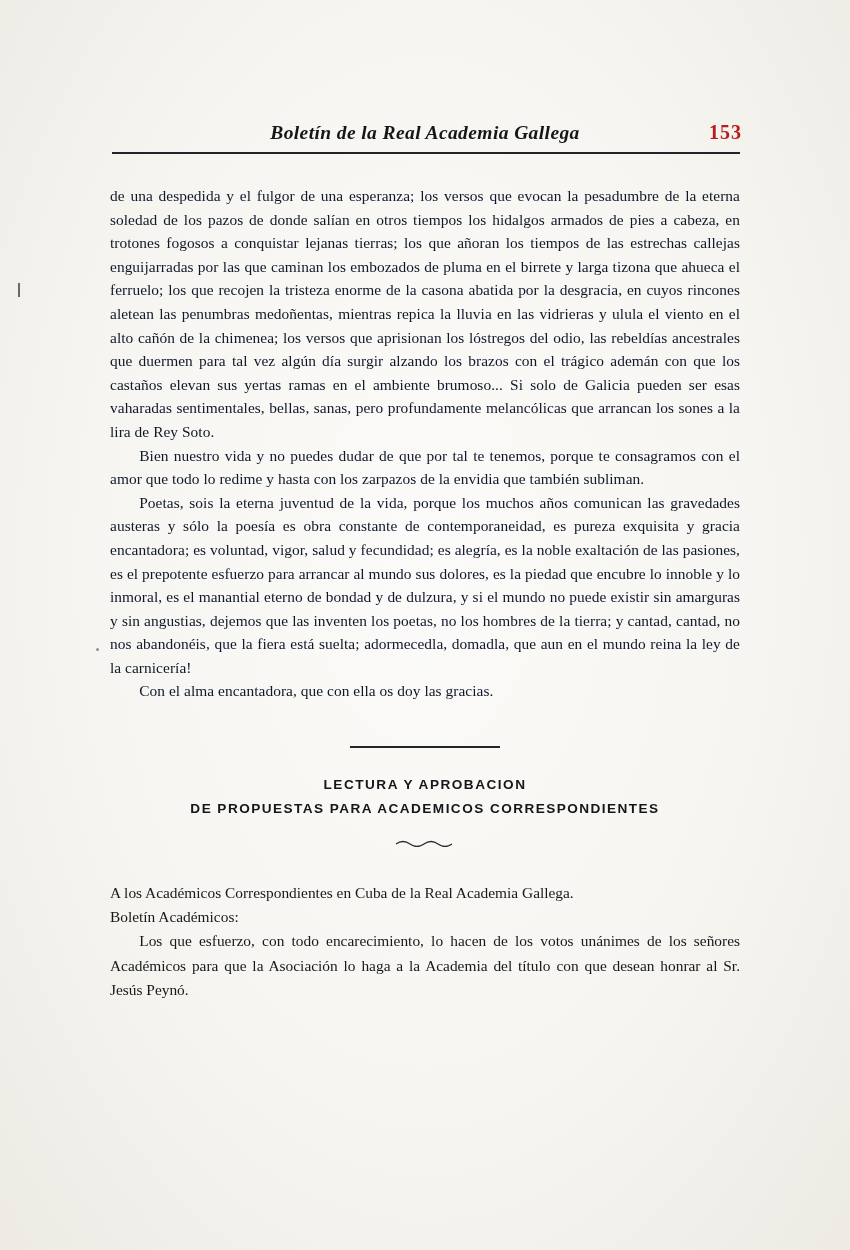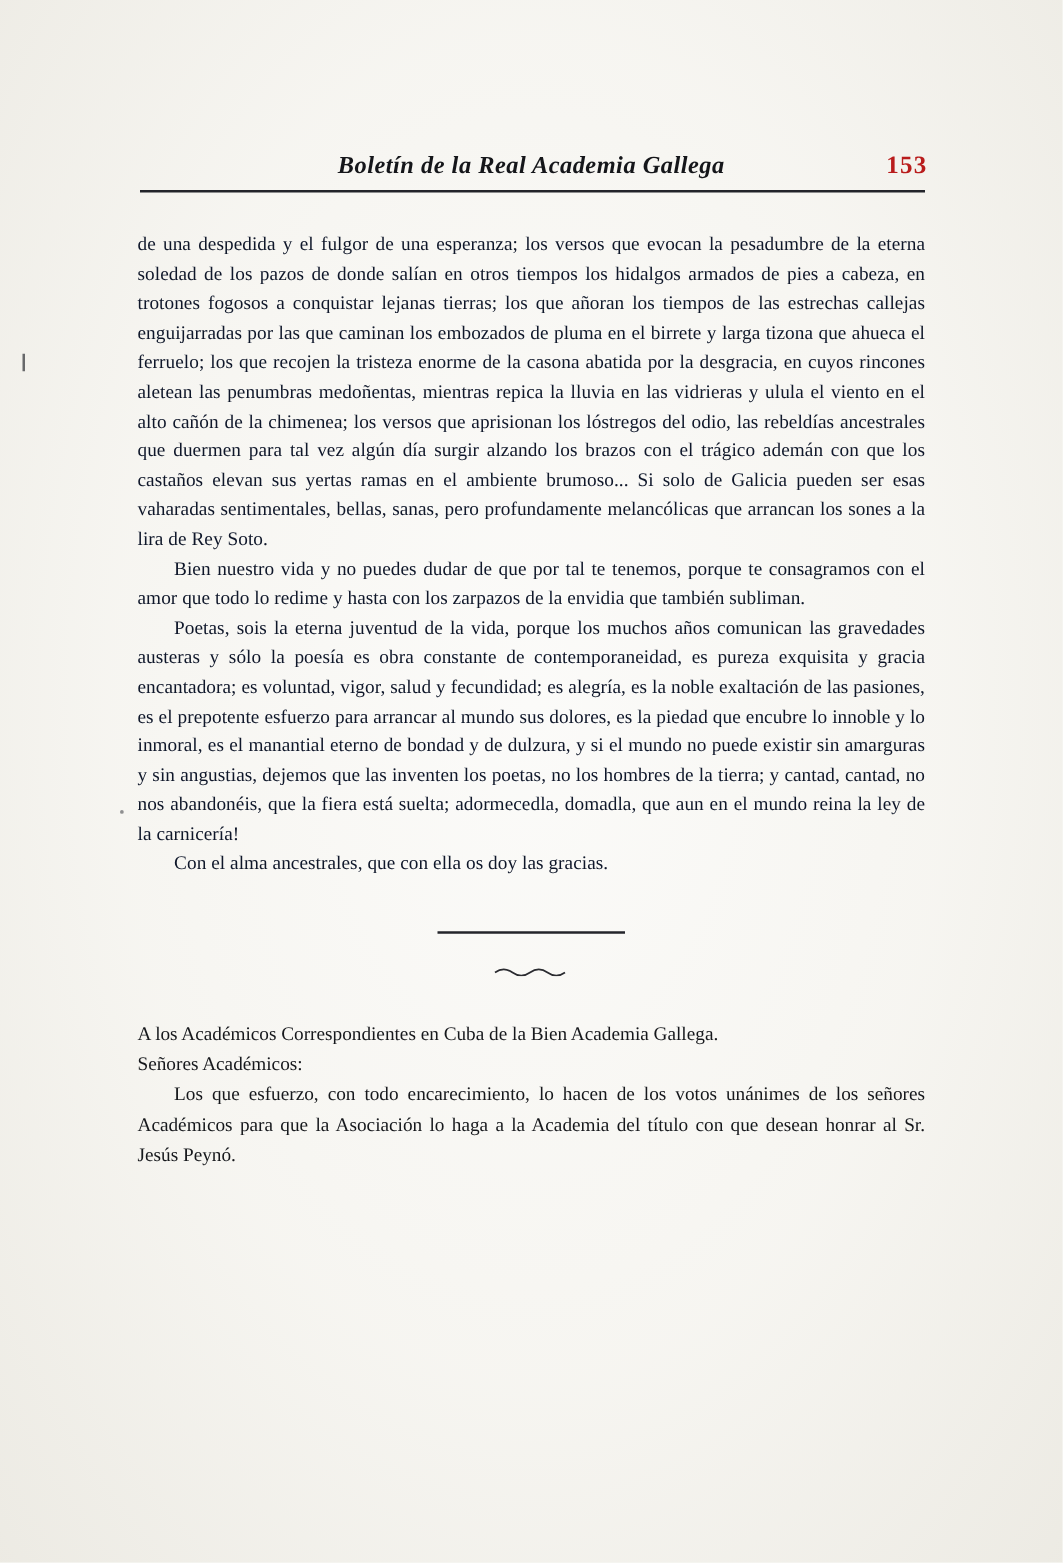--- a/index.html
+++ b/index.html
@@ -175,36 +175,40 @@
     <div class="header">
       <div class="header-title">Boletín de la Real Academia Gallega</div>
       <div class="header-folio">153</div>
       <div class="header-rule"></div>
     </div>
 
     <div class="body-text">
       <p>de una despedida y el fulgor de una esperanza; los versos que evocan la pesadumbre de la eterna soledad de los pazos de donde salían en otros tiempos los hidalgos armados de pies a cabeza, en trotones fogosos a conquistar lejanas tierras; los que añoran los tiempos de las estrechas callejas enguijarradas por las que caminan los embozados de pluma en el birrete y larga tizona que ahueca el ferruelo; los que recojen la tristeza enorme de la casona abatida por la desgracia, en cuyos rincones aletean las penumbras medoñentas, mientras repica la lluvia en las vidrieras y ulula el viento en el alto cañón de la chimenea; los versos que aprisionan los lóstregos del odio, las rebeldías ancestrales que duermen para tal vez algún día surgir alzando los brazos con el trágico ademán con que los castaños elevan sus yertas ramas en el ambiente brumoso... Si solo de Galicia pueden ser esas vaharadas sentimentales, bellas, sanas, pero profundamente melancólicas que arrancan los sones a la lira de Rey Soto.</p>
       <p class="indent">Bien nuestro vida y no puedes dudar de que por tal te tenemos, porque te consagramos con el amor que todo lo redime y hasta con los zarpazos de la envidia que también subliman.</p>
       <p class="indent">Poetas, sois la eterna juventud de la vida, porque los muchos años comunican las gravedades austeras y sólo la poesía es obra constante de contemporaneidad, es pureza exquisita y gracia encantadora; es voluntad, vigor, salud y fecundidad; es alegría, es la noble exaltación de las pasiones, es el prepotente esfuerzo para arrancar al mundo sus dolores, es la piedad que encubre lo innoble y lo inmoral, es el manantial eterno de bondad y de dulzura, y si el mundo no puede existir sin amarguras y sin angustias, dejemos que las inventen los poetas, no los hombres de la tierra; y cantad, cantad, no nos abandonéis, que la fiera está suelta; adormecedla, domadla, que aun en el mundo reina la ley de la carnicería!</p>
-      <p class="indent lastline-center">Con el alma ancestrales, que con ella os doy las gracias.</p>
+      <p class="indent lastline-center">Con el alma encantadora, que con ella os doy las gracias.</p>
     </div>
 
     <div class="section-break">
       <span class="rule-short"></span>
     </div>
 
+    <div class="section-heading">
+      <div class="line1">LECTURA Y APROBACION</div>
+      <div class="line2">DE PROPUESTAS PARA ACADEMICOS CORRESPONDIENTES</div>
+    </div>
 
     <div class="section-break" style="margin-top:8px;">
       <span class="rule-wavy">
         <svg width="60" height="8" viewBox="0 0 60 8" xmlns="http://www.w3.org/2000/svg">
           <path d="M1 5 Q 8 0 15 5 T 29 5 T 43 5 T 57 5" fill="none" stroke="#2a2b30" stroke-width="1.3"></path>
         </svg>
       </span>
     </div>
 
     <div class="body-text2">
-      <p>A los Académicos Correspondientes en Cuba de la Bien Academia Gallega.</p>
-      <p class="noindent">Señores Académicos:</p>
+      <p>A los Académicos Correspondientes en Cuba de la Real Academia Gallega.</p>
+      <p class="noindent">Boletín Académicos:</p>
       <p class="indent">Los que esfuerzo, con todo encarecimiento, lo hacen de los votos unánimes de los señores Académicos para que la Asociación lo haga a la Academia del título con que desean honrar al Sr. Jesús Peynó.</p>
     </div>
 
   </div>
 </div>
 
 </body></html>

